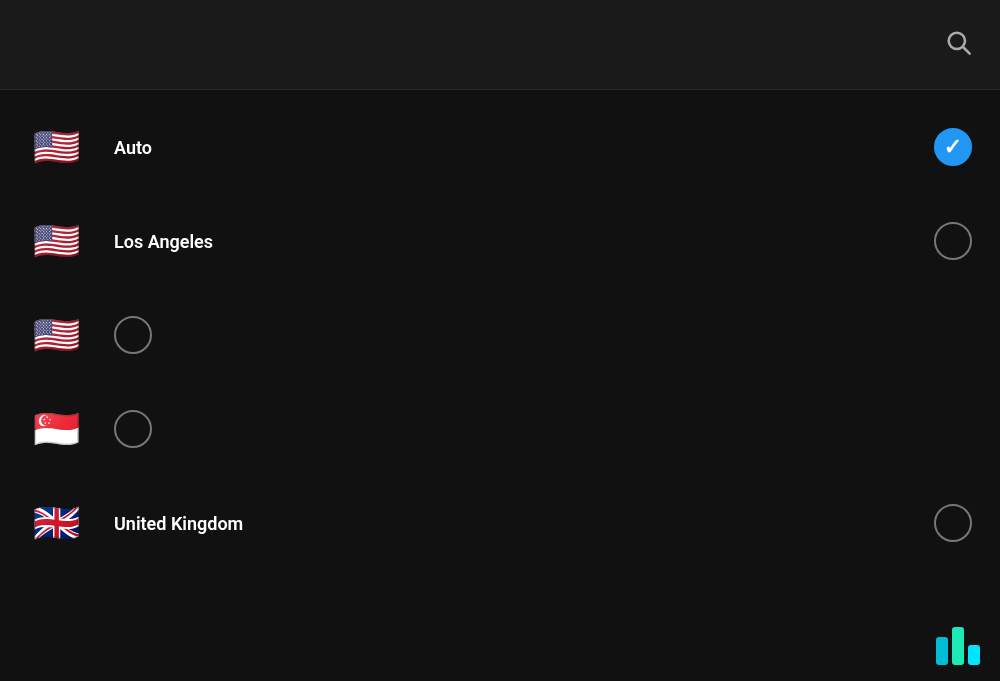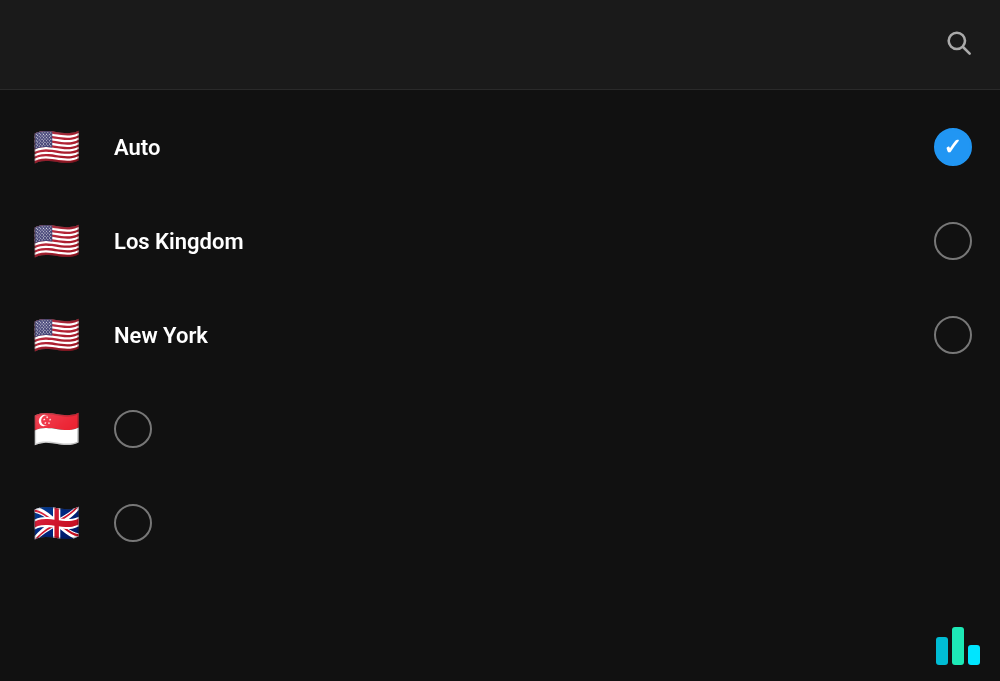--- a/index.html
+++ b/index.html
@@ -64,21 +64,21 @@
       overflow: hidden;
       flex-shrink: 0;
       margin-right: 28px;
       display: flex;
       align-items: center;
       justify-content: center;
       font-size: 36px;
     }
 
     .item-label {
-      font-size: 22px;
+      font-size: 18px;
       font-weight: 600;
       color: #ffffff;
       flex: 1;
     }
 
     
     .radio {
       width: 38px;
       height: 38px;
       border-radius: 50%;
@@ -144,40 +144,40 @@
       <div class="flag">
         <span class="flag-emoji">🇺🇸</span>
       </div>
       <span class="item-label">Auto</span>
       <div class="radio checked"></div>
     </div>
     <div class="list-item">
       <div class="flag">
         <span class="flag-emoji">🇺🇸</span>
       </div>
-      <span class="item-label">Los Kingdom</span>
+      <span class="item-label">Los Angeles</span>
       <div class="radio"></div>
     </div>
     <div class="list-item">
       <div class="flag">
         <span class="flag-emoji">🇺🇸</span>
       </div>
-      <span class="item-label">New York</span>
       <div class="radio"></div>
     </div>
     <div class="list-item">
       <div class="flag">
         <span class="flag-emoji">🇸🇬</span>
       </div>
       <div class="radio"></div>
     </div>
     <div class="list-item">
       <div class="flag">
         <span class="flag-emoji">🇬🇧</span>
       </div>
+      <span class="item-label">United Kingdom</span>
       <div class="radio"></div>
     </div>
   </div>
 
 <div class="bottom-bar" id="logo-container">
     <div class="logo-icon">
       <div class="logo-bar" style="width: 12px; height: 28px; background: rgb(0, 188, 212); border-radius: 3px;"></div>
       <div class="logo-bar" style="width: 12px; height: 38px; background: rgb(29, 233, 182); border-radius: 3px;"></div>
       <div class="logo-bar" style="width: 12px; height: 20px; background: rgb(0, 229, 255); border-radius: 3px;"></div>
     </div>

